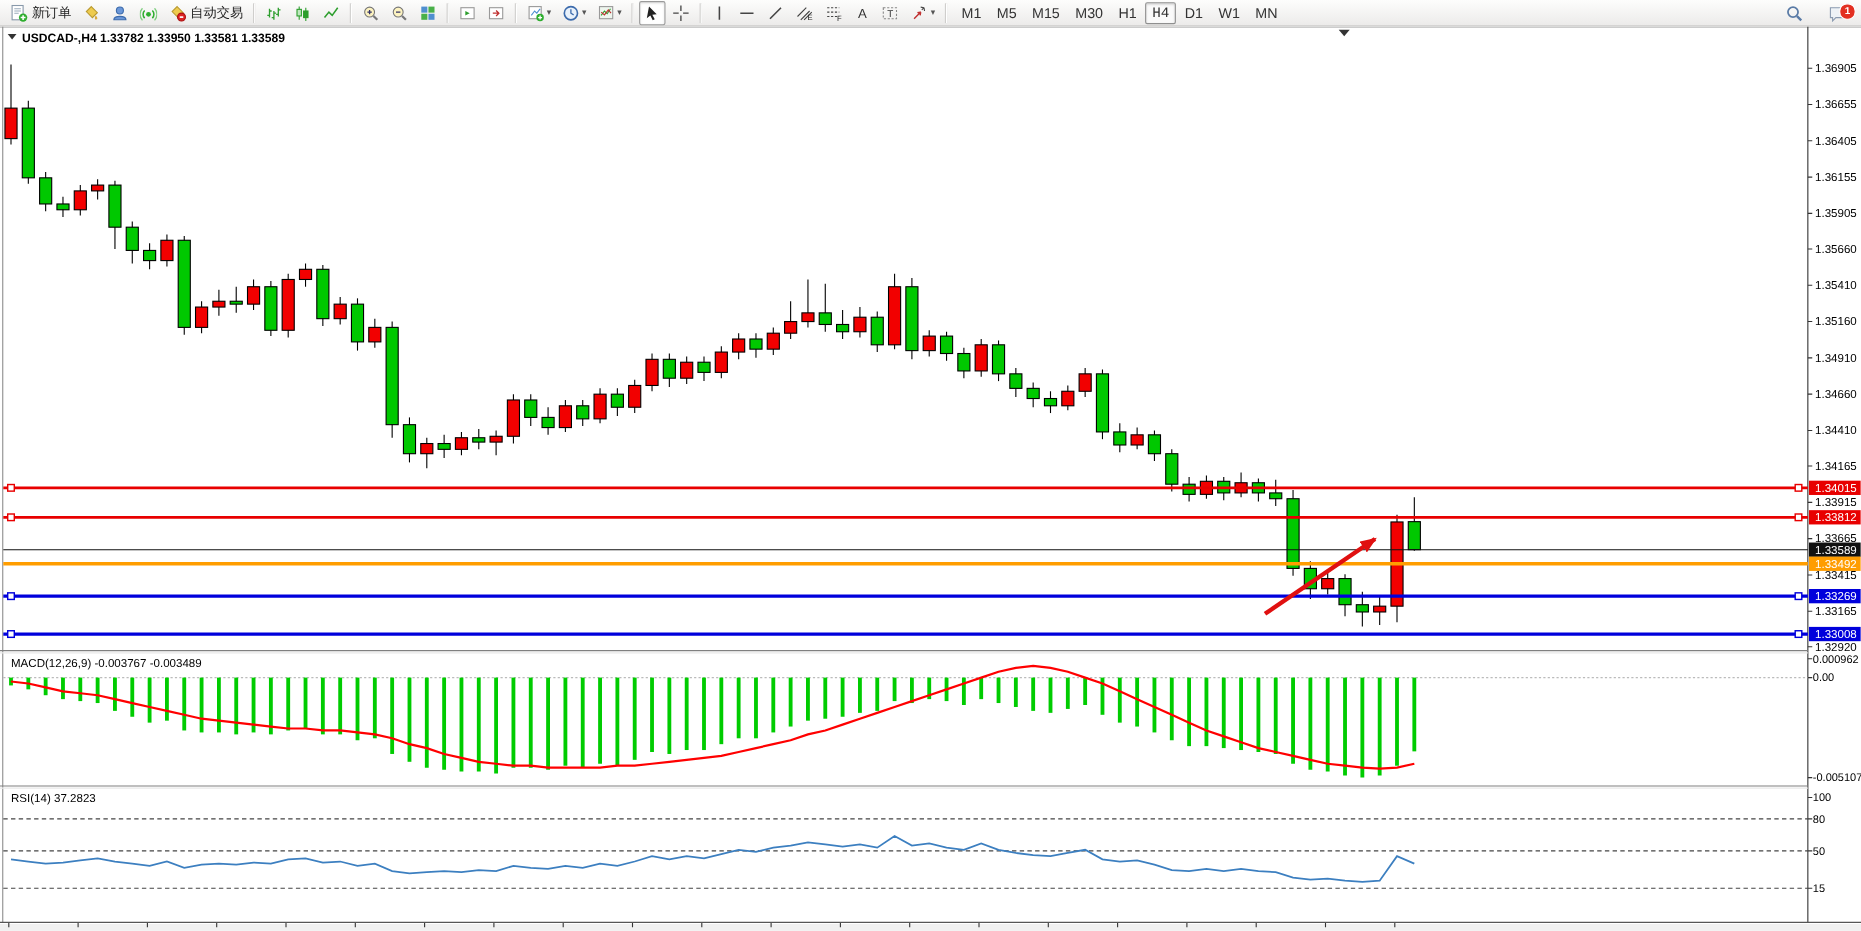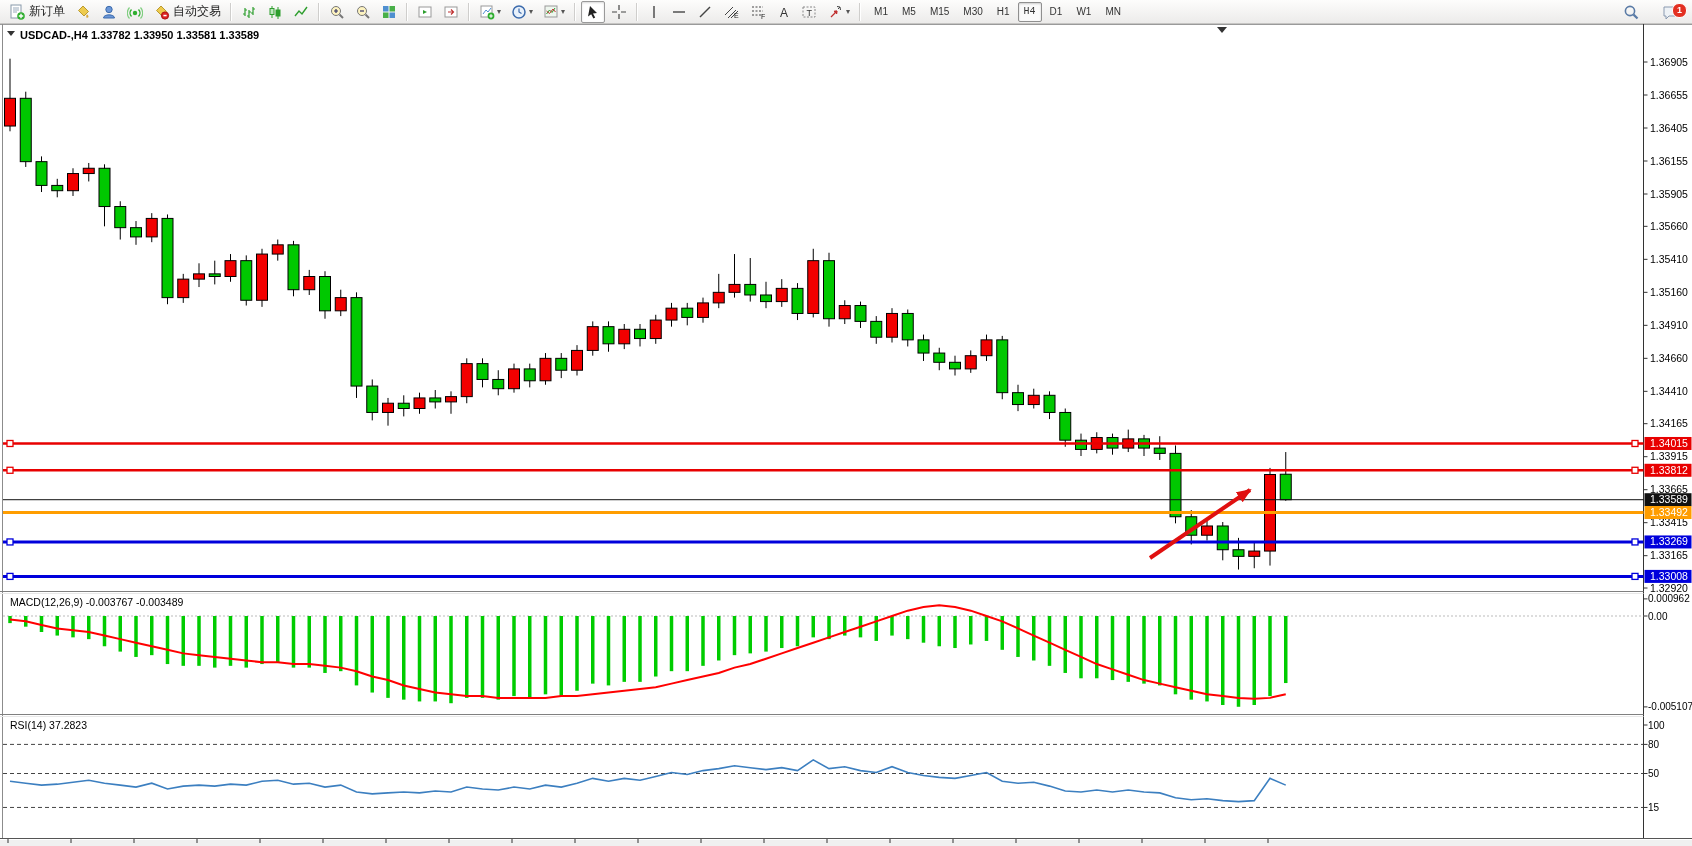--- a/index.html
+++ b/index.html
@@ -9,21 +9,21 @@
   .toolbar{position:absolute;left:0;top:0;width:1692px;height:24px;
            background:linear-gradient(#fdfdfc,#ecebea);border-bottom:1px solid #c6c5c3;
            display:flex;align-items:center;padding-left:4px;box-sizing:border-box;}
   .tb-btn{display:flex;align-items:center;height:20px;padding:0 3px;margin:0 1px;
           border:1px solid transparent;border-radius:2px;cursor:default;}
   .tb-btn.active{background:#fff;border:1px solid #9a9a9a;box-shadow:inset 0 1px 2px rgba(0,0,0,.15);}
   .tb-btn .lbl{font-size:12px;color:#222;margin-left:3px;white-space:nowrap;}
   .tb-sep{width:1px;height:18px;background:#cfcecc;border-right:1px solid #fff;margin:0 4px;}
   .caret{font-size:8px;color:#555;margin-left:2px;}
   .tf-group{display:flex;align-items:center;margin-left:2px;}
-  .tf-btn{height:18px;line-height:18px;padding:0 5px;margin:0 1px;font-size:10px;color:#333;
+  .tf-btn{height:18px;line-height:18px;padding:0 5px;margin:0 1px;font-size:13px;color:#333;
           border:1px solid transparent;border-radius:2px;}
   .tf-btn.active{background:#fafafa;border:1px solid #8f8f8f;box-shadow:inset 0 1px 2px rgba(0,0,0,.18);font-family:Liberation Mono, monospace;}
   .tb-right{position:absolute;right:8px;top:0;height:24px;display:flex;align-items:center;}
   .badge{position:absolute;top:1px;right:-5px;min-width:13px;height:13px;border-radius:7px;
          background:#e33022;color:#fff;font-size:9px;font-weight:bold;text-align:center;line-height:13px;
          border:1px solid #fff;}
   .chat-wrap{position:relative;margin-left:12px;}
   
   #chart-canvas{position:absolute;left:0;top:24px;}
   text{font-family:"Liberation Sans",sans-serif;}

